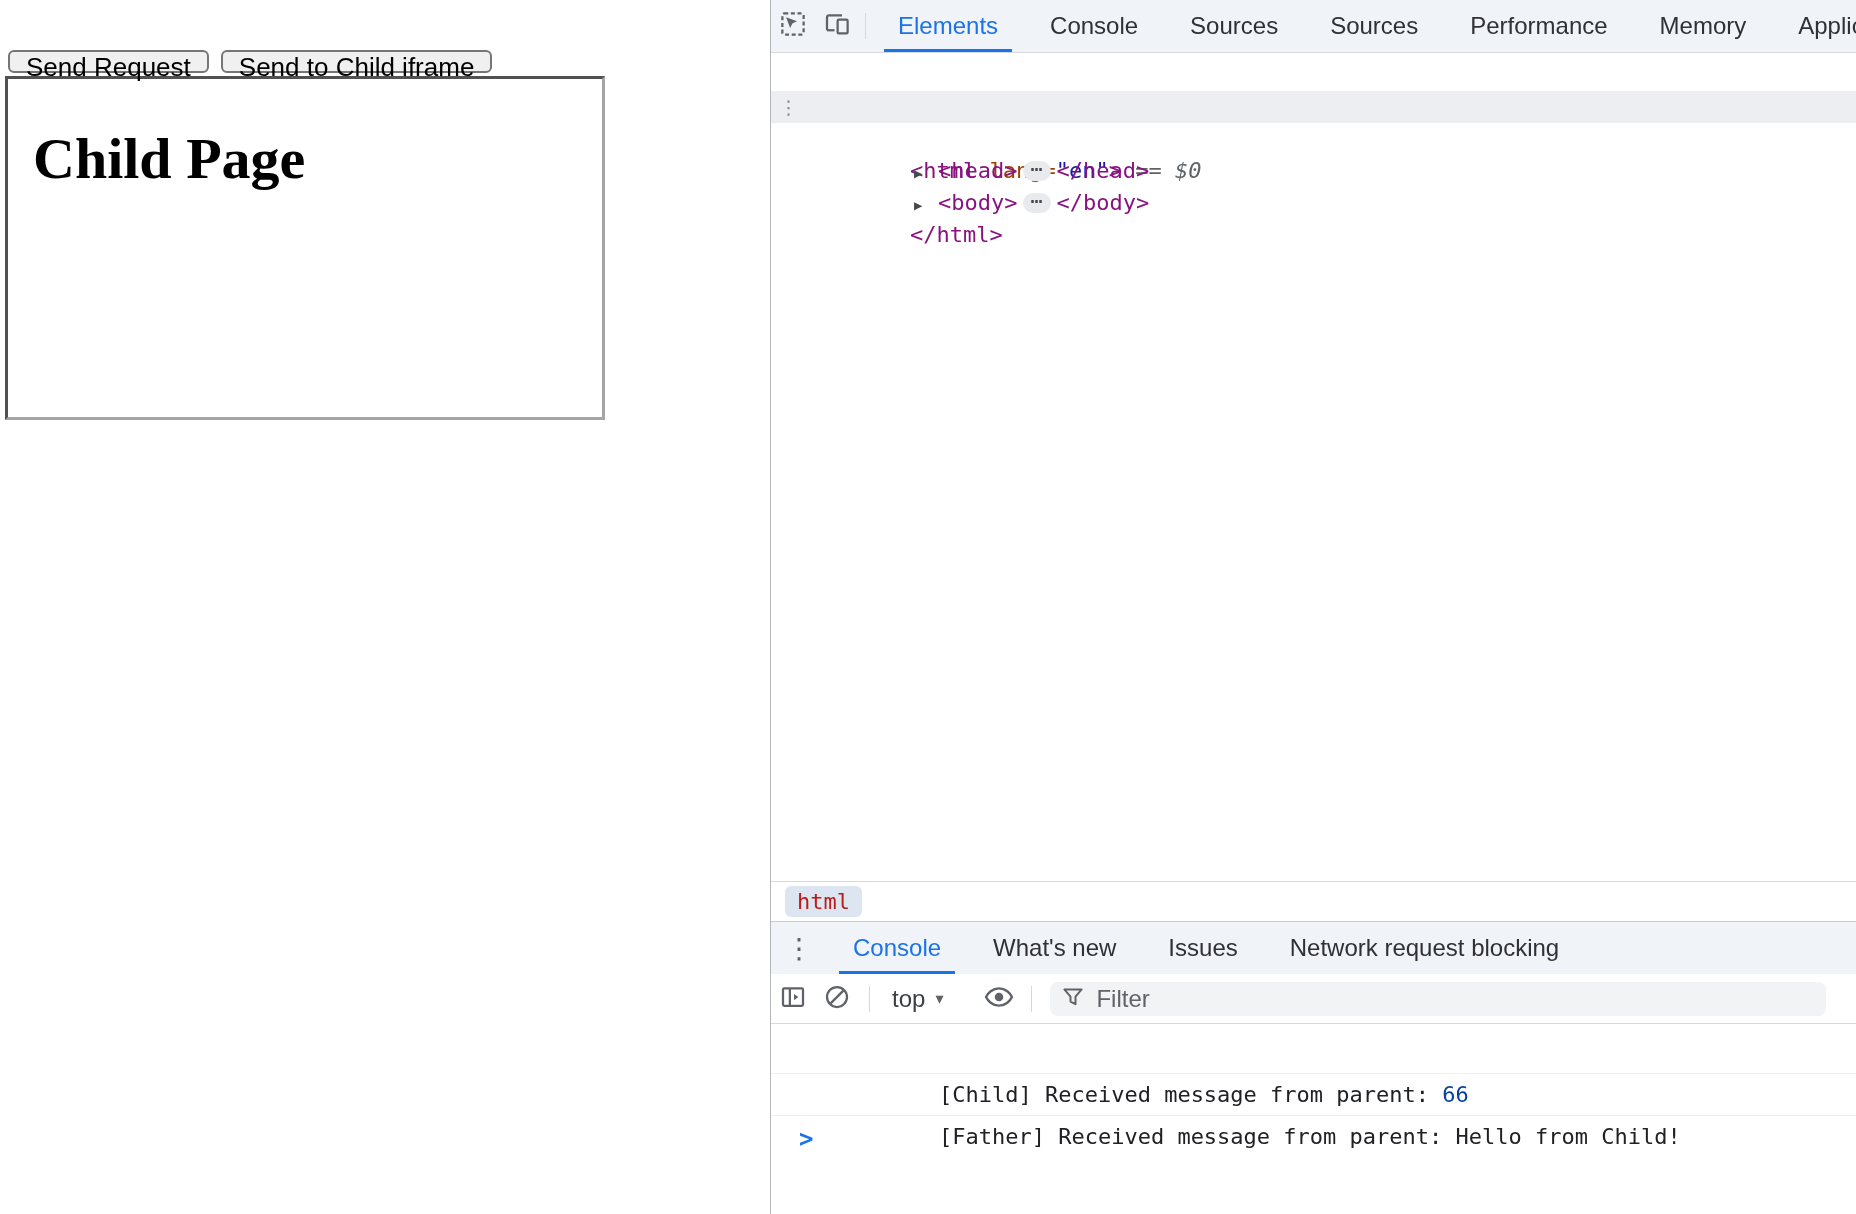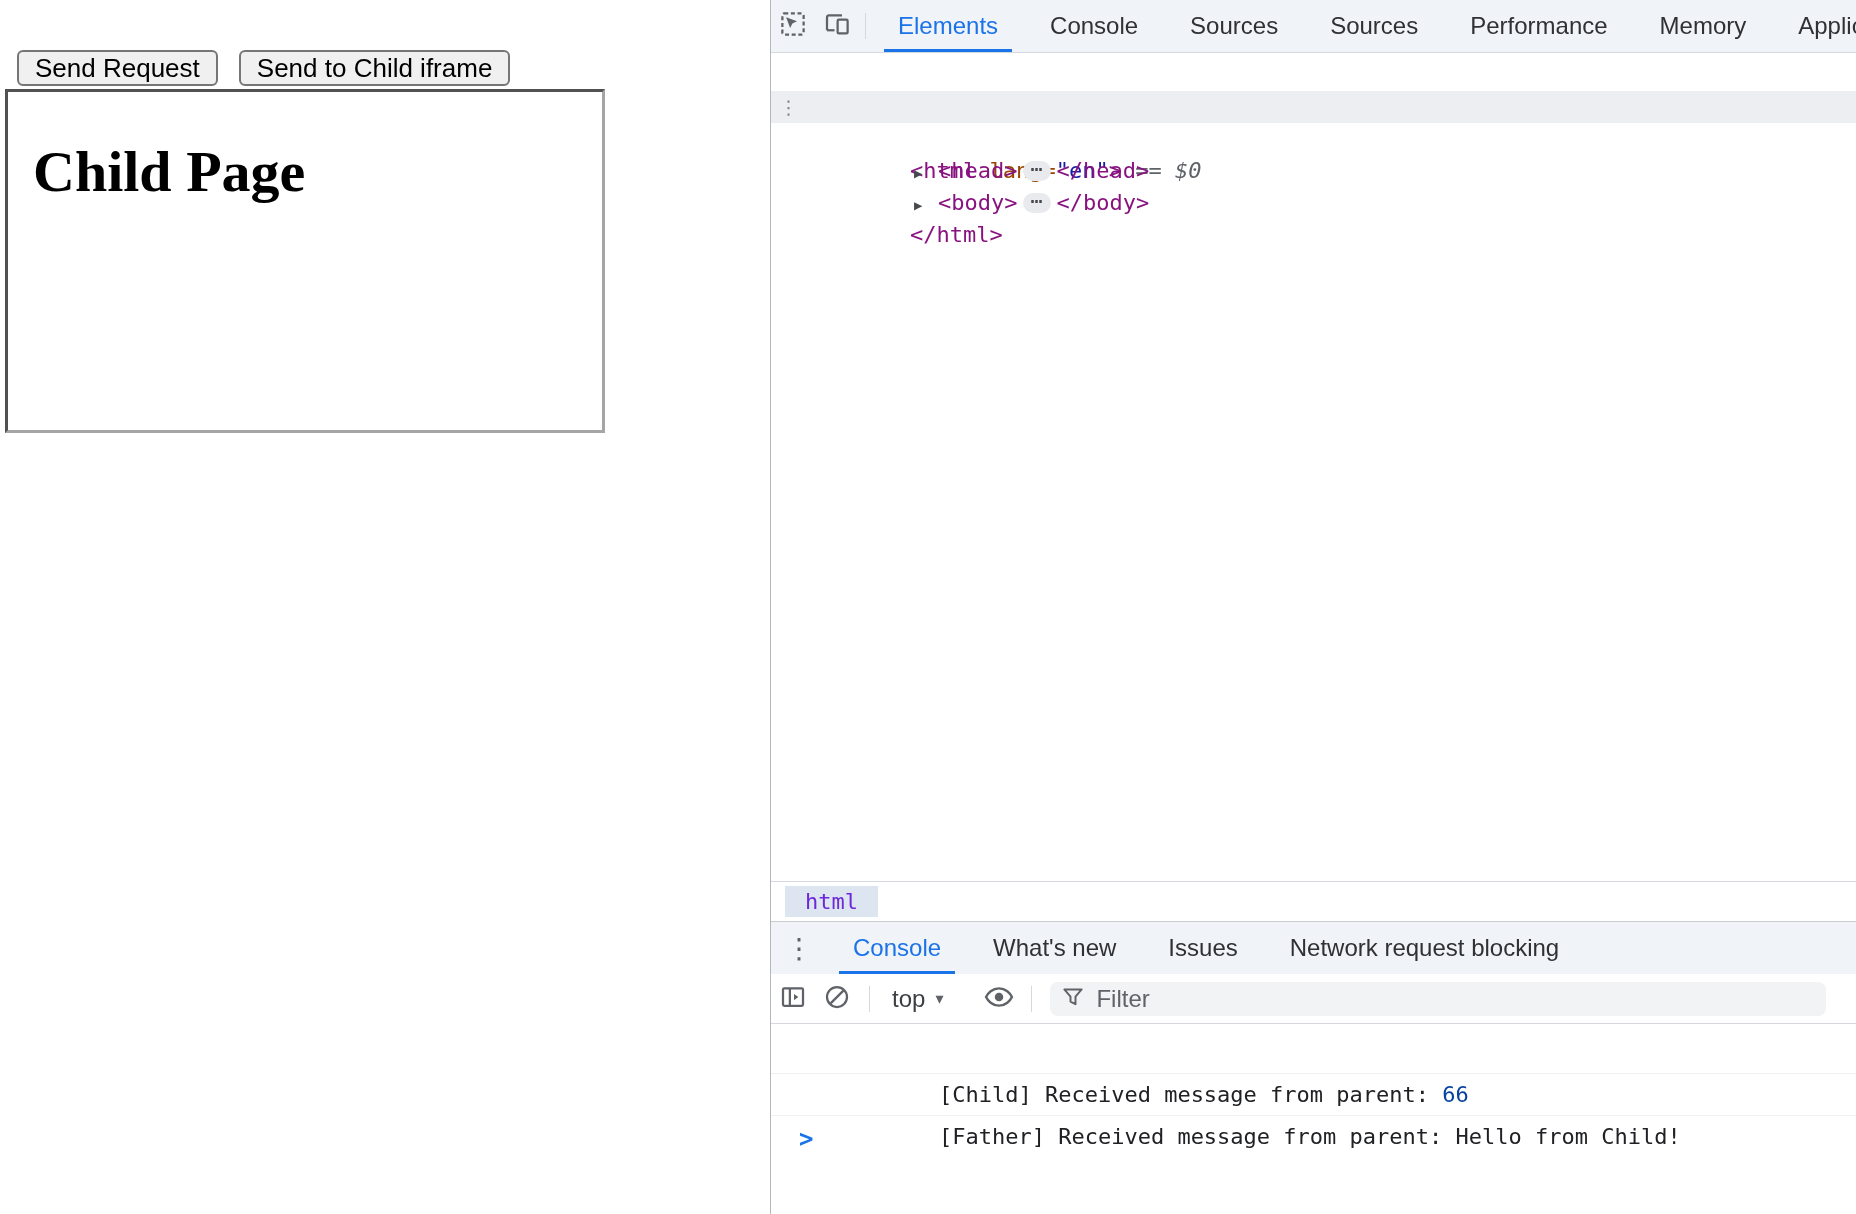--- a/index.html
+++ b/index.html
@@ -6,21 +6,21 @@
   html, body { width: 1856px; height: 1214px; overflow: hidden; background: #fff; }
   .screen { position: relative; width: 1856px; height: 1214px; font-family: "Liberation Sans", sans-serif; background: #fff; }
 
   
   .page-region { position: absolute; left: 0; top: 0; width: 770px; height: 100%; background: #fff; }
   .page-title { font-family: "Liberation Serif", serif; font-weight: bold; font-size: 62px; line-height: 71px; color: #000; margin: 44px 0 0 9px; }
   .button-row { display: flex; gap: 12px; margin: 50px 0 0 8px; }
   button.native-btn {
     font-family: "Liberation Sans", sans-serif; font-size: 26px; color: #000;
     background: #f0f0f0; border: 2px solid #767676; border-radius: 6px;
-    height: 36px; padding: 0 16px; line-height: 30px; cursor: pointer; margin-left: 9px;
+    height: 23px; padding: 0 16px; line-height: 30px; cursor: pointer;
   }
   .iframe-box { width: 600px; height: 344px; margin: 3px 0 0 5px; border: 3px inset #a5a5a5; background: #fff; }
   .child-title { font-family: "Liberation Serif", serif; font-weight: bold; font-size: 58px; color: #000; margin: 46px 0 0 25px; }
 
   
   .devtools { position: absolute; left: 770px; top: 0; right: 0; bottom: 0; display: flex; flex-direction: column; border-left: 1px solid #b4b7ba; background: #fff; overflow: hidden; }
 
   .dt-tabbar { flex: 0 0 53px; background: #f0f3f7; border-bottom: 1px solid #d5d8dc; display: flex; align-items: stretch; overflow: hidden; white-space: nowrap; }
   .icon-btn { width: 44px; display: flex; align-items: center; justify-content: center; flex: 0 0 auto; cursor: pointer; }
   .tabbar-sep { width: 1px; background: #d5d8dc; margin: 13px 6px; flex: 0 0 auto; }
@@ -36,21 +36,21 @@
   .arrow { display: inline-block; width: 24px; font-size: 14px; color: #474a4d; cursor: pointer; }
   .tok-doctype { color: #5f6368; }
   .tok-tag { color: #881280; }
   .tok-attr { color: #994500; }
   .tok-val { color: #1a1aa6; }
   .sel-hint { color: #5f6368; }
   .dollar { font-style: italic; }
   .pill { display: inline-block; background: #e8eaed; border-radius: 10px; height: 20px; line-height: 17px; padding: 0 7px; margin: 0 6px; font-size: 20px; letter-spacing: 1px; color: #44474a; vertical-align: 2px; cursor: pointer; }
 
   .dt-breadcrumb { flex: 0 0 40px; border-top: 1px solid #d5d8dc; background: #fff; display: flex; align-items: center; }
-  .crumb { margin-left: 14px; background: #dde5f0; color: #6d28d9; font-family: "DejaVu Sans Mono", "Liberation Mono", monospace; font-size: 22px; padding: 3px 20px; border-radius: 0; cursor: pointer; }
+  .crumb { margin-left: 14px; background: #dde5f0; color: #b91c1c; font-family: "DejaVu Sans Mono", "Liberation Mono", monospace; font-size: 22px; padding: 3px 12px; border-radius: 6px; cursor: pointer; }
 
   .dt-drawer-tabs { flex: 0 0 53px; background: #f0f3f7; border-top: 1px solid #c9ccd0; display: flex; align-items: stretch; overflow: hidden; }
   .kebab { width: 56px; display: flex; align-items: center; justify-content: center; color: #5f6368; font-size: 28px; flex: 0 0 auto; cursor: pointer; }
 
   .dt-toolbar { flex: 0 0 50px; background: #fff; border-bottom: 1px solid #d5d8dc; display: flex; align-items: center; }
   .vsep { width: 1px; height: 26px; background: #d5d8dc; margin: 0 10px; flex: 0 0 auto; }
   .context-dd { display: flex; align-items: center; gap: 10px; font-size: 24px; color: #3c4043; padding: 0 12px; cursor: pointer; }
   .dd-arrow { font-size: 16px; color: #5f6368; }
   .filter-box { flex: 1 1 auto; height: 34px; margin: 0 30px 0 8px; background: #f1f3f4; border-radius: 8px; display: flex; align-items: center; padding: 13px 10px; }
   .filter-input { flex: 1; border: none; outline: none; background: transparent; font-family: "Liberation Sans", sans-serif; font-size: 24px; color: #3c4043; margin-left: 10px; }

